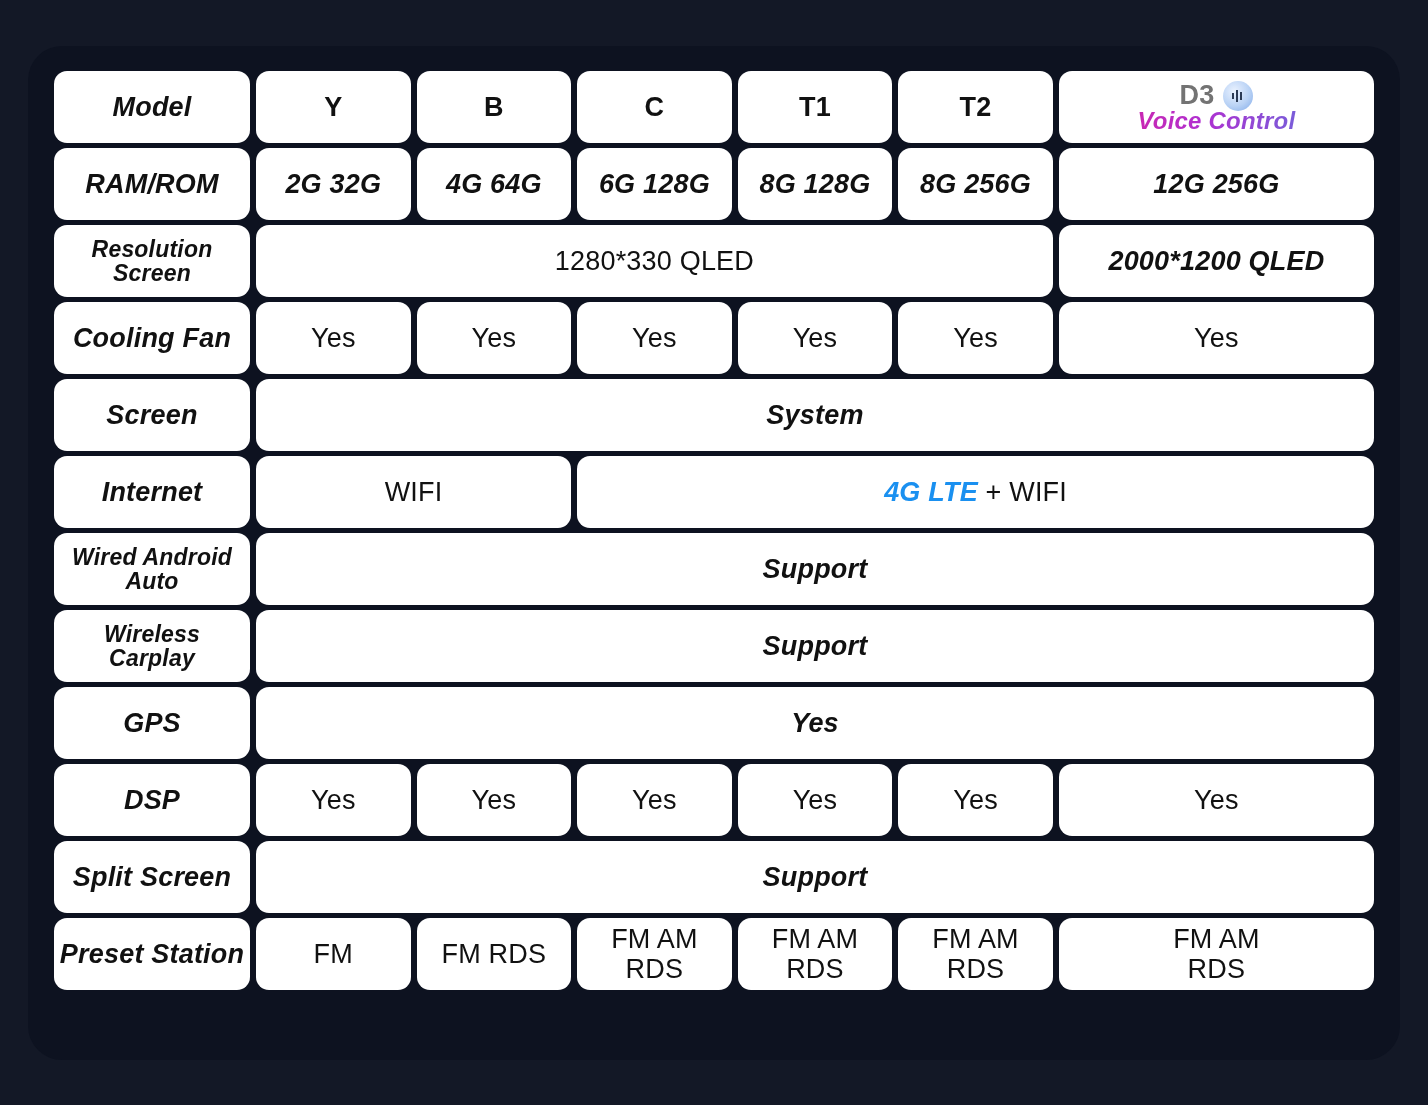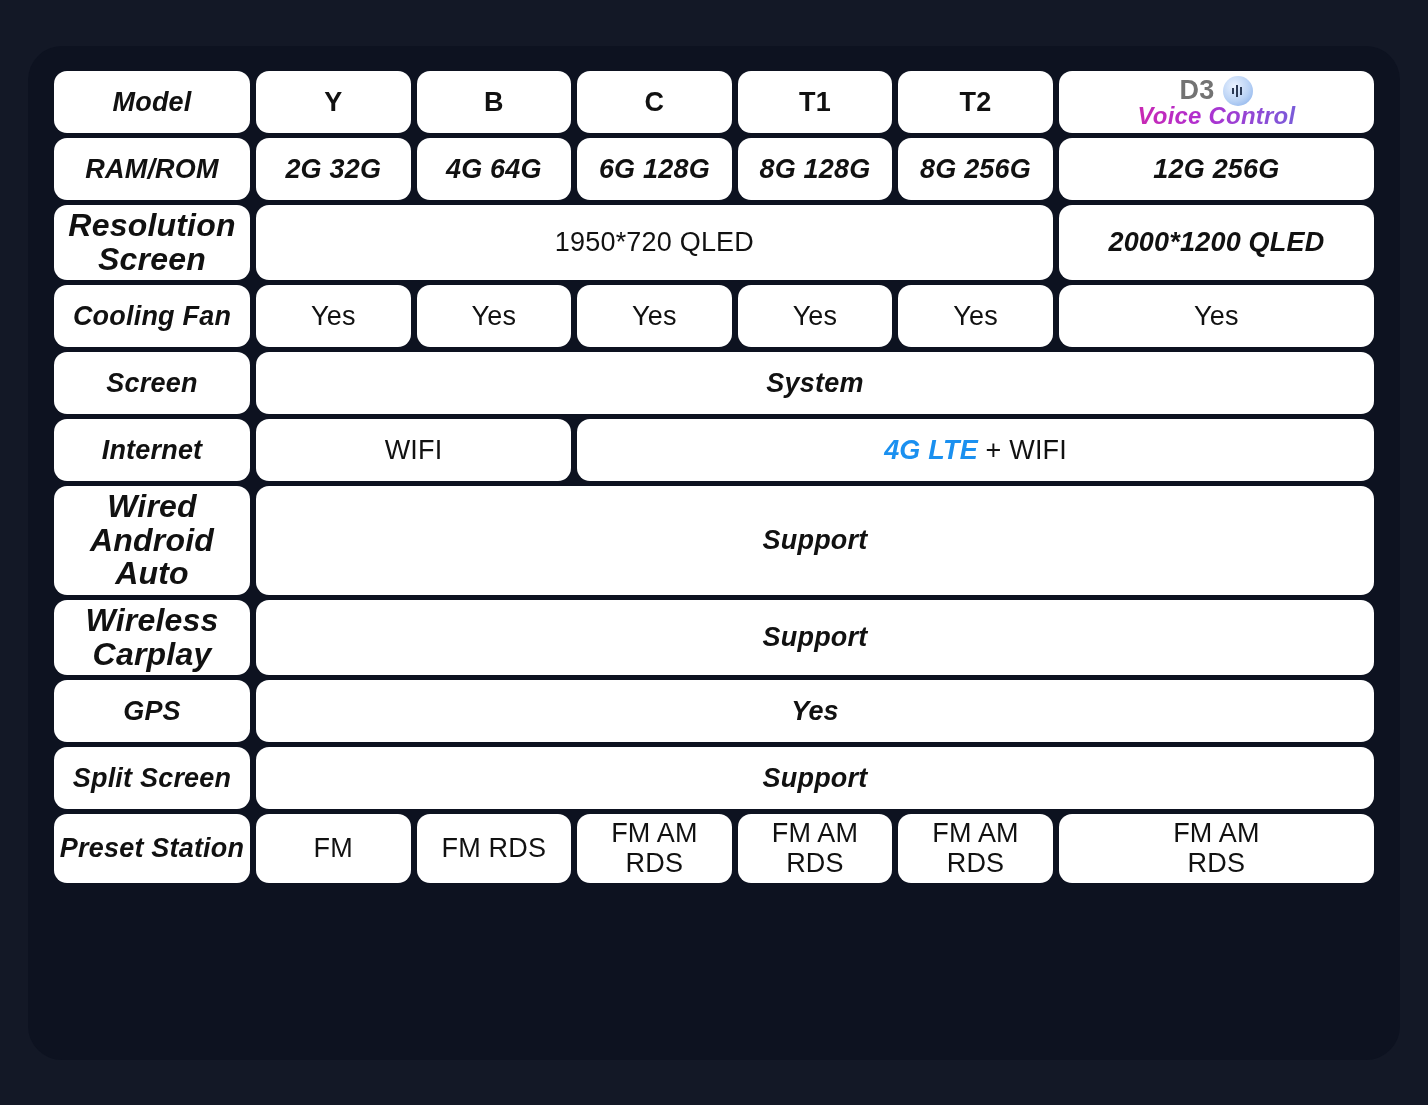--- a/index.html
+++ b/index.html
@@ -37,21 +37,21 @@
   }
   table.spec td {
     background: #ffffff;
     border-radius: 13px;
     text-align: center;
     vertical-align: middle;
     color: #111111;
     font-size: 27px;
     letter-spacing: 0.2px;
     padding: 4px 4px;
-    height: 62px;
+    height: 72px;
     box-sizing: border-box;
   }
   td.label {
     width: 196px;
     font-size: 26px;
     font-weight: bold;
     font-style: italic;
     color: #15181f;
     line-height: 1.05;
   }
@@ -114,21 +114,21 @@
     background-clip: text;
     color: transparent;
     display: block;
     margin-top: -2px;
   }
   .ram { font-size: 29px; }
   .res { font-size: 29px; color: #111; }
   .res-blue { font-size: 29px; }
   .sys { font-size: 29px; }
   .preset { font-size: 27px; line-height: 1.12; }
-  td.label.two { font-size: 32px; }
+  td.label.two { font-size: 23px; }
 </style>
 </head>
 <body>
 
 <div id="page">
   <div class="panel">
     <table class="spec">
       <tbody>
 
         <tr>
@@ -152,21 +152,21 @@
           <td class="ram blue">8G 128G</td>
           <td class="ram blue">8G 256G</td>
           <td class="ram blue" colspan="2">12G 256G</td>
         </tr>
 
         <tr>
           <td class="label lbl-3 two">
             <span>Resolution</span><br>
             <span>Screen</span>
           </td>
-          <td class="res" colspan="5">1950*720 QLED</td>
+          <td class="res" colspan="5">1280*330 QLED</td>
           <td class="res-blue blue" colspan="2">2000*1200 QLED</td>
         </tr>
 
         <tr>
           <td class="label lbl-4">Cooling Fan</td>
           <td>Yes</td>
           <td>Yes</td>
           <td>Yes</td>
           <td>Yes</td>
           <td>Yes</td>
@@ -201,20 +201,29 @@
             <span>Carplay</span>
           </td>
           <td class="blue-plain" colspan="7">Support</td>
         </tr>
 
         <tr>
           <td class="label lbl-10">GPS</td>
           <td class="blue-plain" colspan="7">Yes</td>
         </tr>
 
+        <tr>
+          <td class="label lbl-11">DSP</td>
+          <td>Yes</td>
+          <td>Yes</td>
+          <td>Yes</td>
+          <td>Yes</td>
+          <td>Yes</td>
+          <td colspan="2">Yes</td>
+        </tr>
 
         <tr>
           <td class="label lbl-12">Split Screen</td>
           <td class="blue-plain" colspan="7">Support</td>
         </tr>
 
         <tr>
           <td class="label lbl-13">Preset Station</td>
           <td class="preset cell-tall">
             <span>FM</span>

